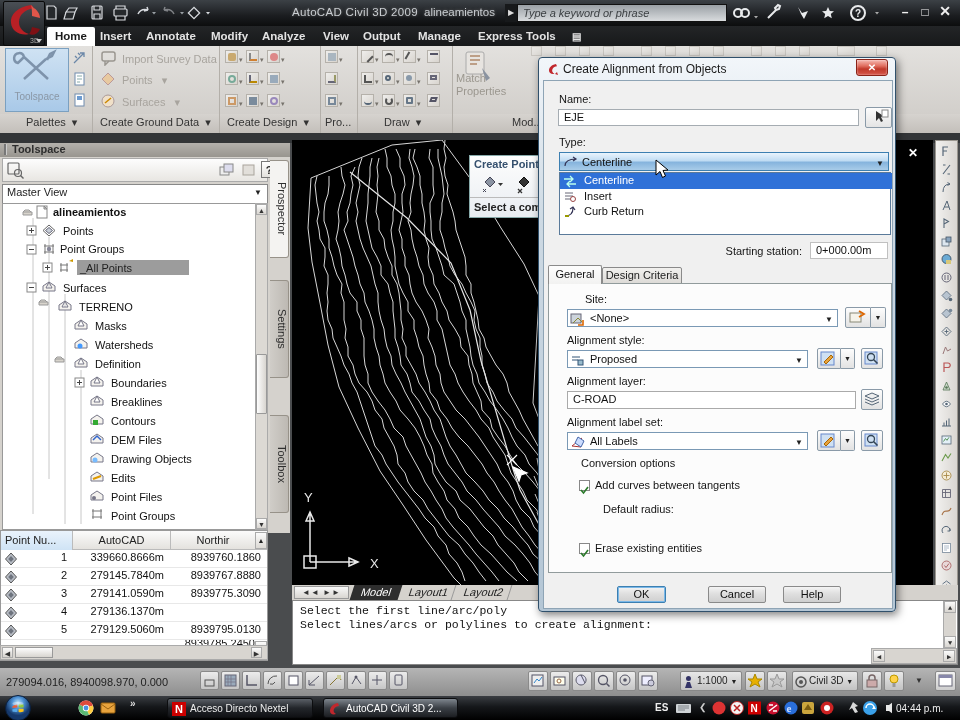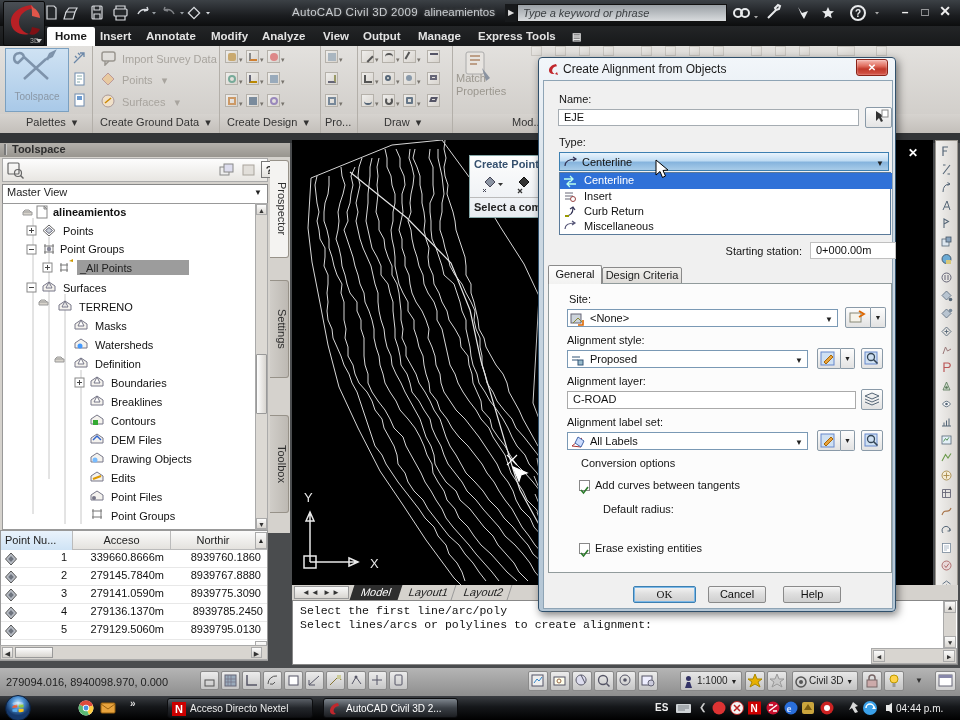--- a/index.html
+++ b/index.html
@@ -343,21 +343,21 @@
 </div>
 <div id="vtabs" class="abs">
   <div class="vtab active" style="top:143px; height:98px;">Prospector</div>
   <div class="vtab" style="top:263px; height:98px;">Settings</div>
   <div class="vtab" style="top:398px; height:98px;">Toolbox</div>
 </div>
 
 <div id="ptable" class="abs">
   <div id="pthead">
     <div style="position:absolute;left:0;top:0;width:72px;height:19px;background:linear-gradient(#eaf3fc,#cfe3f5);border-right:1px solid #bbb;padding:3px 0 0 4px;">Point Nu...</div>
-    <div style="position:absolute;left:72px;top:0;width:98px;height:19px;border-right:1px solid #bbb;padding:3px 0 0 0;text-align:center;">Acceso</div>
+    <div style="position:absolute;left:72px;top:0;width:98px;height:19px;border-right:1px solid #bbb;padding:3px 0 0 0;text-align:center;">AutoCAD</div>
     <div style="position:absolute;left:170px;top:0;width:84px;height:19px;padding:3px 0 0 0;text-align:center;">Northir</div>
     <div style="position:absolute;left:254px;top:1px;width:12px;height:17px;background:linear-gradient(#fbfbfb,#dcd9d4);border:1px solid #aaa;font-size:7px;text-align:center;line-height:16px;">▲</div>
   </div>
   <div class="prow" style="top:20px;">
       <svg width="14" height="14" style="position:absolute;left:3px;top:1px;">
         <path d="M7 1 l5.5 6 l-5.5 6 l-5.5 -6 z" fill="#b9bec6" stroke="#555"></path>
         <path d="M7 4 l2.8 3 l-2.8 3 l-2.8 -3 z" fill="#6e747e"></path>
       </svg>
       <span style="position:absolute;right:200px;">1</span>
       <span style="position:absolute;right:103px;">339660.8666m</span>
@@ -381,21 +381,21 @@
       <span style="position:absolute;right:103px;">279141.0590m</span>
       <span style="position:absolute;right:6px;">8939775.3090</span>
     </div>
   <div class="prow" style="top:74px;">
       <svg width="14" height="14" style="position:absolute;left:3px;top:1px;">
         <path d="M7 1 l5.5 6 l-5.5 6 l-5.5 -6 z" fill="#b9bec6" stroke="#555"></path>
         <path d="M7 4 l2.8 3 l-2.8 3 l-2.8 -3 z" fill="#6e747e"></path>
       </svg>
       <span style="position:absolute;right:200px;">4</span>
       <span style="position:absolute;right:103px;">279136.1370m</span>
-      <span style="position:absolute;right:4px;">8939785.2450</span>
+      <span style="position:absolute;right:12px;margin-top:32px;">8939785.2450</span>
     </div>
   <div class="prow" style="top:92px;">
       <svg width="14" height="14" style="position:absolute;left:3px;top:1px;">
         <path d="M7 1 l5.5 6 l-5.5 6 l-5.5 -6 z" fill="#b9bec6" stroke="#555"></path>
         <path d="M7 4 l2.8 3 l-2.8 3 l-2.8 -3 z" fill="#6e747e"></path>
       </svg>
       <span style="position:absolute;right:200px;">5</span>
       <span style="position:absolute;right:103px;">279129.5060m</span>
       <span style="position:absolute;right:6px;">8939795.0130</span>
     </div>
@@ -776,33 +776,27 @@
           </svg>
         <span style="position:absolute;left:24px;top:1px;">Insert</span>
       </div>
       <div style="position:absolute;left:0;top:31px;width:332px;height:15px;color:#111;font-size:11px;">
         <svg width="14" height="13" style="position:absolute;left:3px;top:1px;">
             <path d="M2 11 q8 0 8 -8 m-3 1 l3 -2 l2 3" fill="none" stroke="#335" stroke-width="1.2"></path>
             <path d="M2 11 l4 0" stroke="#990" stroke-width="2"></path>
           </svg>
         <span style="position:absolute;left:24px;top:1px;">Curb Return</span>
       </div>
-      <div style="position:absolute;left:0;top:46px;width:332px;height:15px;color:#111;font-size:11px;">
-        <svg width="14" height="13" style="position:absolute;left:3px;top:1px;">
-            <path d="M2 9 q0 -6 10 -6 m-3 -2 l3 2 l-3 2" fill="none" stroke="#557" stroke-width="1.2"></path>
-          </svg>
-        <span style="position:absolute;left:24px;top:1px;">Miscellaneous</span>
-      </div>
     </div>
     <div class="lbl" style="left:148px;top:164px;width:110px;text-align:right;">Starting station:</div>
-    <div class="fld" style="left:266px;top:161px;width:86px;height:17px;border-color:#c0c0c0;">0+000.00m</div>
+    <div class="fld" style="left:266px;top:161px;width:78px;height:17px;border-color:#c0c0c0;">0+000.00m</div>
     <div style="position:absolute;left:4px;top:184px;width:54px;height:19px;background:linear-gradient(#fdfdfd,#f2f2f1);border:1px solid #8a8a8a;border-bottom:none;border-radius:2px 2px 0 0;font-size:11px;color:#111;text-align:center;line-height:17px;z-index:3;">General</div>
     <div style="position:absolute;left:58px;top:186px;width:80px;height:17px;background:linear-gradient(#f2f1ef,#dddbd7);border:1px solid #8a8a8a;border-radius:2px 2px 0 0;font-size:11px;color:#222;text-align:center;line-height:15px;">Design Criteria</div>
     <div id="tabpage" style="position:absolute;left:4px;top:202px;width:344px;height:290px;background:#fcfcfc;border:1px solid #919b9c;">
-      <div class="lbl" style="left:20px;top:9px;">Site:</div>
+      <div class="lbl" style="left:36px;top:9px;">Site:</div>
       <div class="combo" style="left:18px;top:25px;width:271px;height:18px;">
         <svg width="15" height="14" style="position:absolute;left:2px;top:2px;">
             <rect x="1" y="2" width="10" height="9" fill="#cdd4db" stroke="#667"></rect>
             <path d="M3 11 l5 -5 l4 4" fill="none" stroke="#883"></path>
             <path d="M8 13 l5 0 l0 -5" fill="none" stroke="#d60" stroke-width="1.6"></path>
           </svg>
         <span style="position:absolute;left:22px;top:2px;">&lt;None&gt;</span>
         <span style="position:absolute;right:4px;top:5px;font-size:8px;color:#222;">▼</span>
       </div>
       <div style="position:absolute;left:296px;top:23px;width:26px;height:21px;background:linear-gradient(#fdfdfd,#e2e2e2);border:1px solid #8a9aa8;border-radius:2px 0 0 2px;">
@@ -871,17 +865,17 @@
       <div style="position:absolute;left:30px;top:196px;width:11px;height:11px;background:#fff;border:1px solid #888;"><svg width="9" height="9">
             <path d="M1 4 l2.5 3 l4.5 -6" fill="none" stroke="#2a7a2a" stroke-width="1.6"></path>
           </svg></div>
       <div class="lbl" style="left:46px;top:195px;">Add curves between tangents</div>
       <div class="lbl" style="left:54px;top:219px;">Default radius:</div>
       <div style="position:absolute;left:30px;top:259px;width:11px;height:11px;background:#fff;border:1px solid #888;"><svg width="9" height="9">
             <path d="M1 4 l2.5 3 l4.5 -6" fill="none" stroke="#2a7a2a" stroke-width="1.6"></path>
           </svg></div>
       <div class="lbl" style="left:46px;top:258px;">Erase existing entities</div>
     </div>
-    <div class="btn" style="left:89px;top:505px;width:63px;border-color:#3c7fb1;box-shadow:0 0 0 1px #7ab8e8 inset;font-family:Liberation Serif, serif;">OK</div>
+    <div class="btn" style="left:73px;top:505px;width:49px;border-color:#3c7fb1;box-shadow:0 0 0 1px #7ab8e8 inset;">OK</div>
     <div class="btn" style="left:164px;top:505px;width:58px;">Cancel</div>
     <div class="btn" style="left:239px;top:505px;width:58px;">Help</div>
   </div>
 </div>
 
 </body></html>

